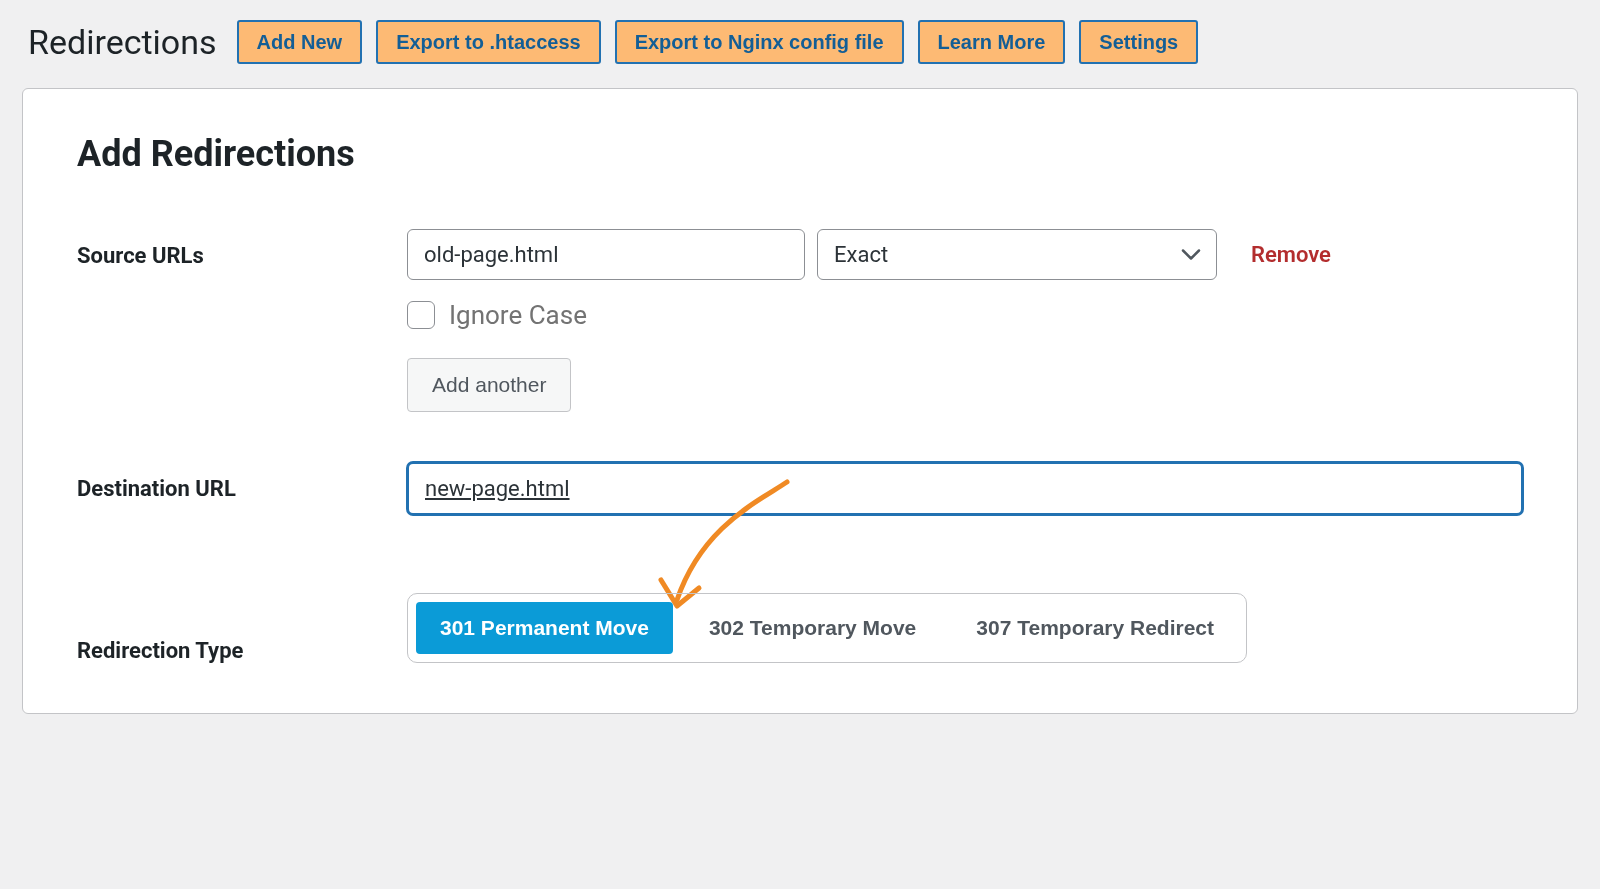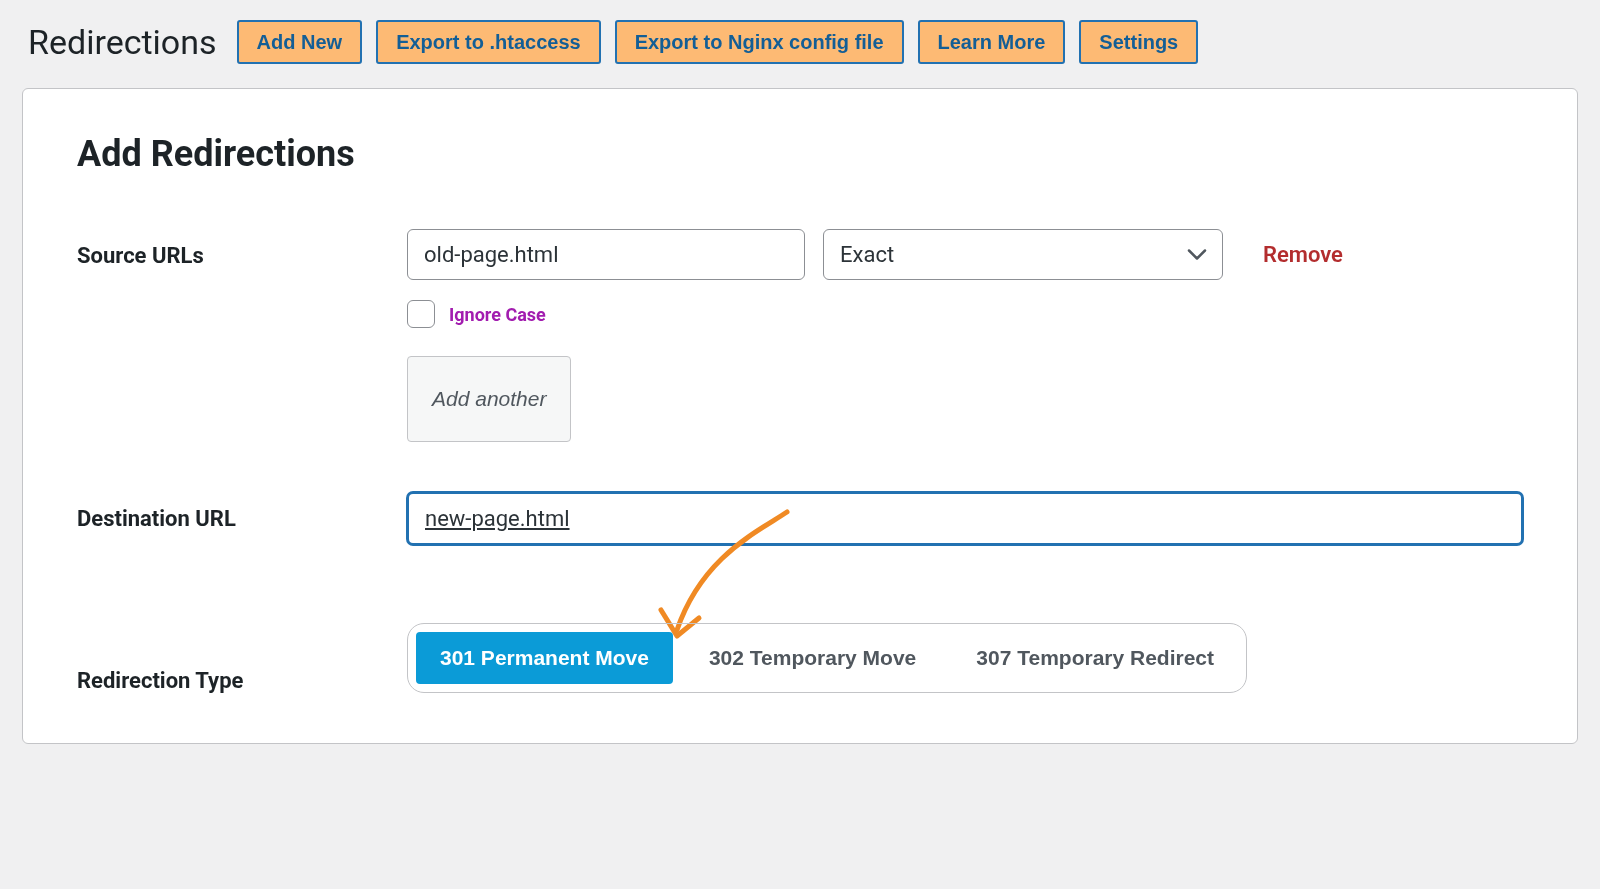--- a/index.html
+++ b/index.html
@@ -63,21 +63,21 @@
       color: #1d2327;
       padding-top: 14px;
     }
     .form-control-area {
       flex: 1;
       position: relative;
     }
     .source-row-top {
       display: flex;
       align-items: center;
-      gap: 18px;
+      gap: 12px;
       margin-bottom: 20px;
     }
     .text-input {
       font-size: 22px;
       padding: 12px 16px;
       border: 1px solid #8c8f94;
       border-radius: 6px;
       color: #2c3338;
       background: #fff;
       font-family: inherit;
@@ -124,50 +124,48 @@
     .checkbox {
       width: 28px;
       height: 28px;
       border: 1px solid #8c8f94;
       border-radius: 6px;
       background: #fff;
       cursor: pointer;
       display: inline-block;
     }
     .checkbox-label {
-      font-size: 18px;
-      color: #a21caf;
-      font-weight: bold;
+      font-size: 26px;
+      color: #737373;
     }
     .add-another-btn {
       background: #f6f7f7;
       border: 1px solid #c3c4c7;
       color: #50575e;
       font-size: 21px;
-      padding: 30px 24px;
+      padding: 14px 24px;
       border-radius: 4px;
       cursor: pointer;
-      font-style: italic;
     }
     .destination-input {
       width: 100%;
       border: 2px solid #2271b1;
       outline: none;
       box-shadow: 0 0 0 1px #2271b1;
       color: #2c3338;
       text-decoration: underline;
     }
     .form-row.destination {
       margin-bottom: 78px;
     }
     .type-buttons {
       display: flex;
       gap: 12px;
       border: 1px solid #c3c4c7;
-      border-radius: 17px;
+      border-radius: 10px;
       padding: 8px;
       width: fit-content;
     }
     .type-btn {
       font-size: 21px;
       font-weight: 600;
       padding: 14px 24px;
       border-radius: 4px;
       cursor: pointer;
       border: none;

